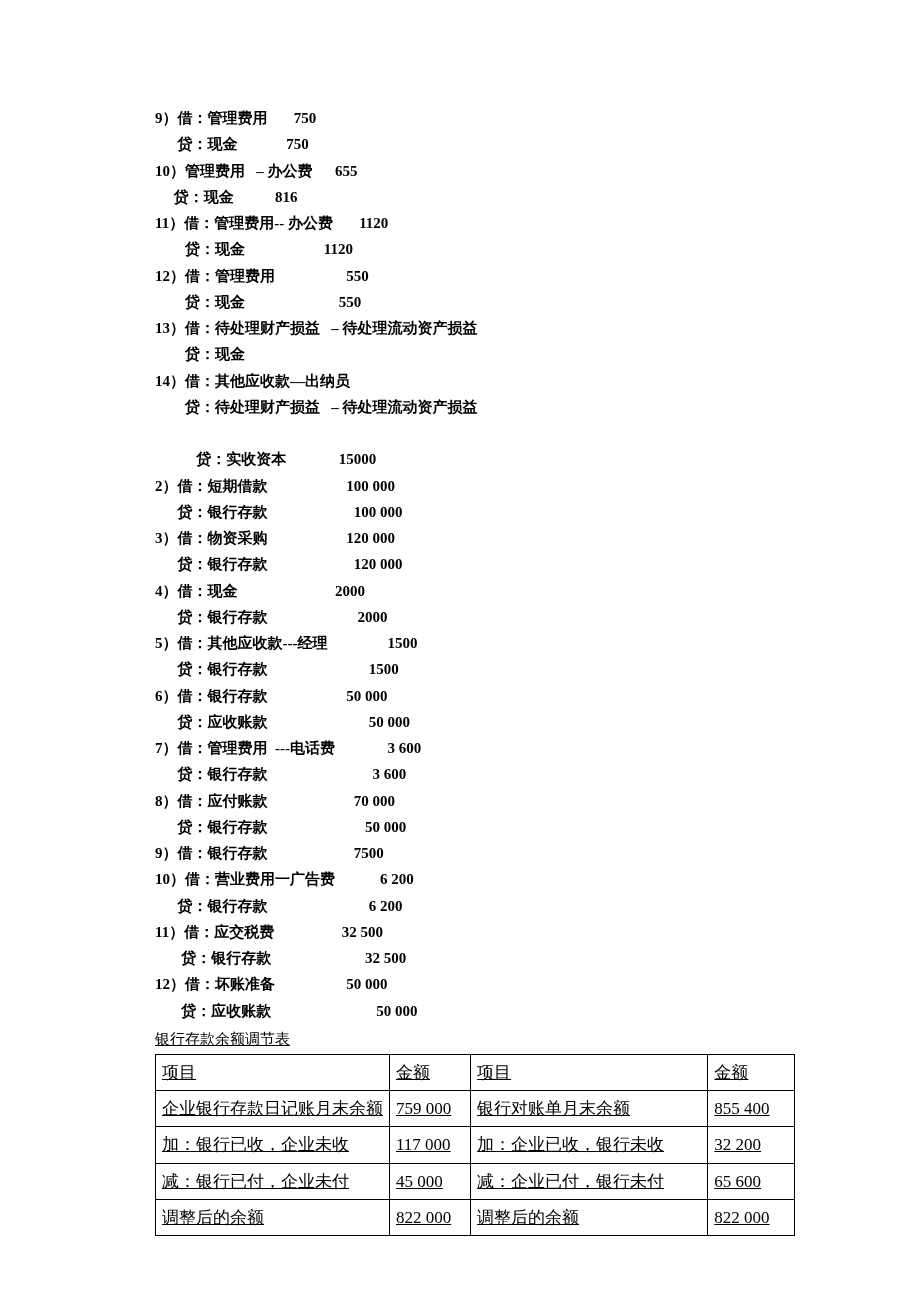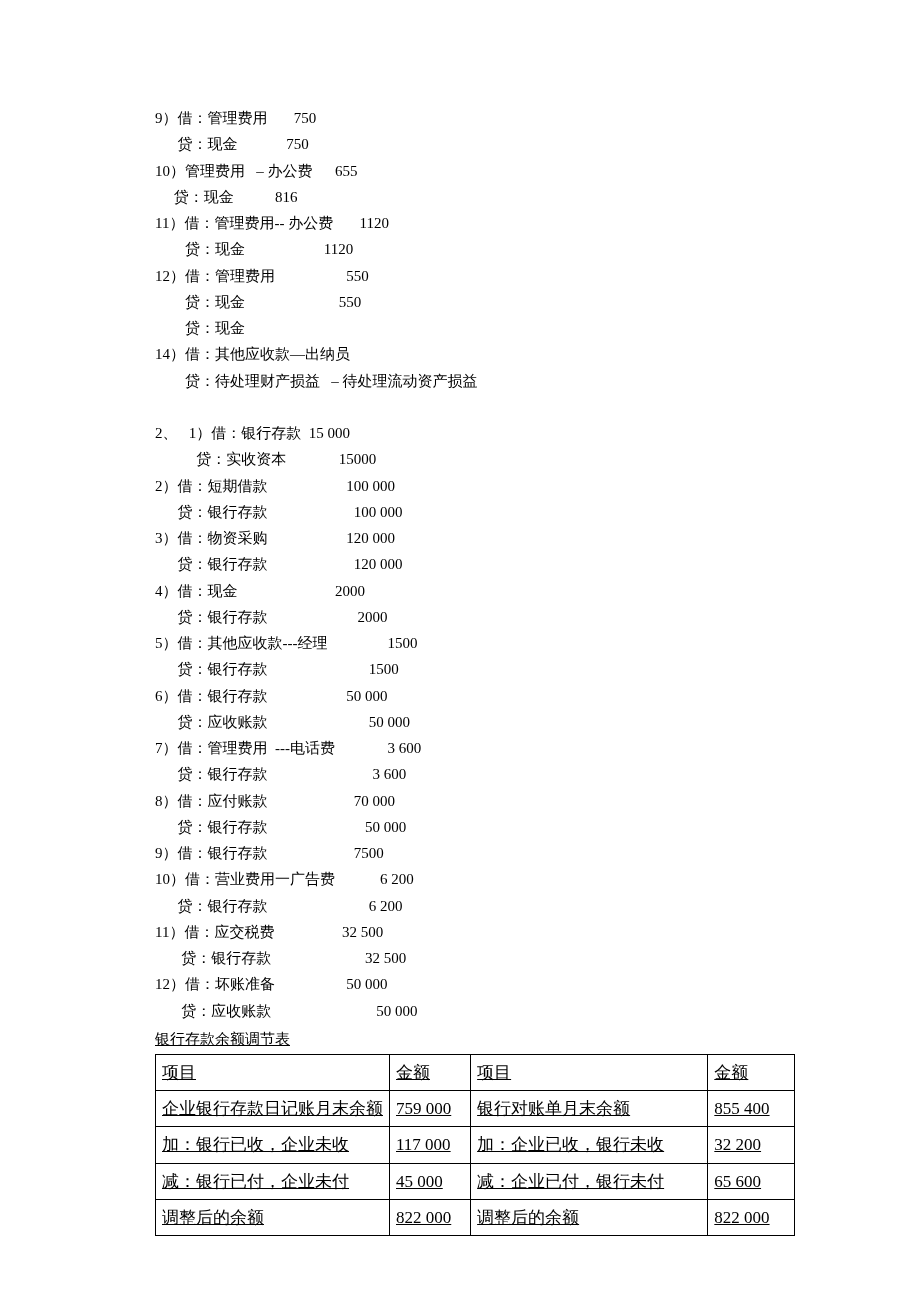--- a/index.html
+++ b/index.html
@@ -11,20 +11,21 @@
       background: #fff;
       font-family: "SimSun", "宋体", serif;
       font-size: 15px;
       color: #000;
       line-height: 1.75;
       padding: 105px 125px 60px 155px;
       width: 920px;
     }
     .entry {
       white-space: pre;
+      font-weight: bold;
     }
     .table-title {
       margin-top: 2px;
       text-decoration: underline;
     }
     table {
       border-collapse: collapse;
       width: 100%;
       margin-top: 2px;
     }
@@ -46,29 +47,29 @@
 
 <div>
   <div class="entry">9）借：管理费用       750</div>
   <div class="entry">      贷：现金             750</div>
   <div class="entry">10）管理费用   – 办公费      655</div>
   <div class="entry">     贷：现金           816</div>
   <div class="entry">11）借：管理费用-- 办公费       1120</div>
   <div class="entry">        贷：现金                     1120</div>
   <div class="entry">12）借：管理费用                   550</div>
   <div class="entry">        贷：现金                         550</div>
+  <div class="entry">13）借：待处理财产损益   – 待处理流动资产损益</div>
   <div class="entry">        贷：现金</div>
   <div class="entry">14）借：其他应收款—出纳员</div>
   <div class="entry">        贷：待处理财产损益   – 待处理流动资产损益</div>
 </div>
 
 <div class="entry">&nbsp;</div>
 
 <div>
-  <div class="entry">2、   1）借：银行存款  15 000</div>
   <div class="entry">           贷：实收资本              15000</div>
   <div class="entry">2）借：短期借款                     100 000</div>
   <div class="entry">      贷：银行存款                       100 000</div>
   <div class="entry">3）借：物资采购                     120 000</div>
   <div class="entry">      贷：银行存款                       120 000</div>
   <div class="entry">4）借：现金                          2000</div>
   <div class="entry">      贷：银行存款                        2000</div>
   <div class="entry">5）借：其他应收款---经理                1500</div>
   <div class="entry">      贷：银行存款                           1500</div>
   <div class="entry">6）借：银行存款                     50 000</div>

